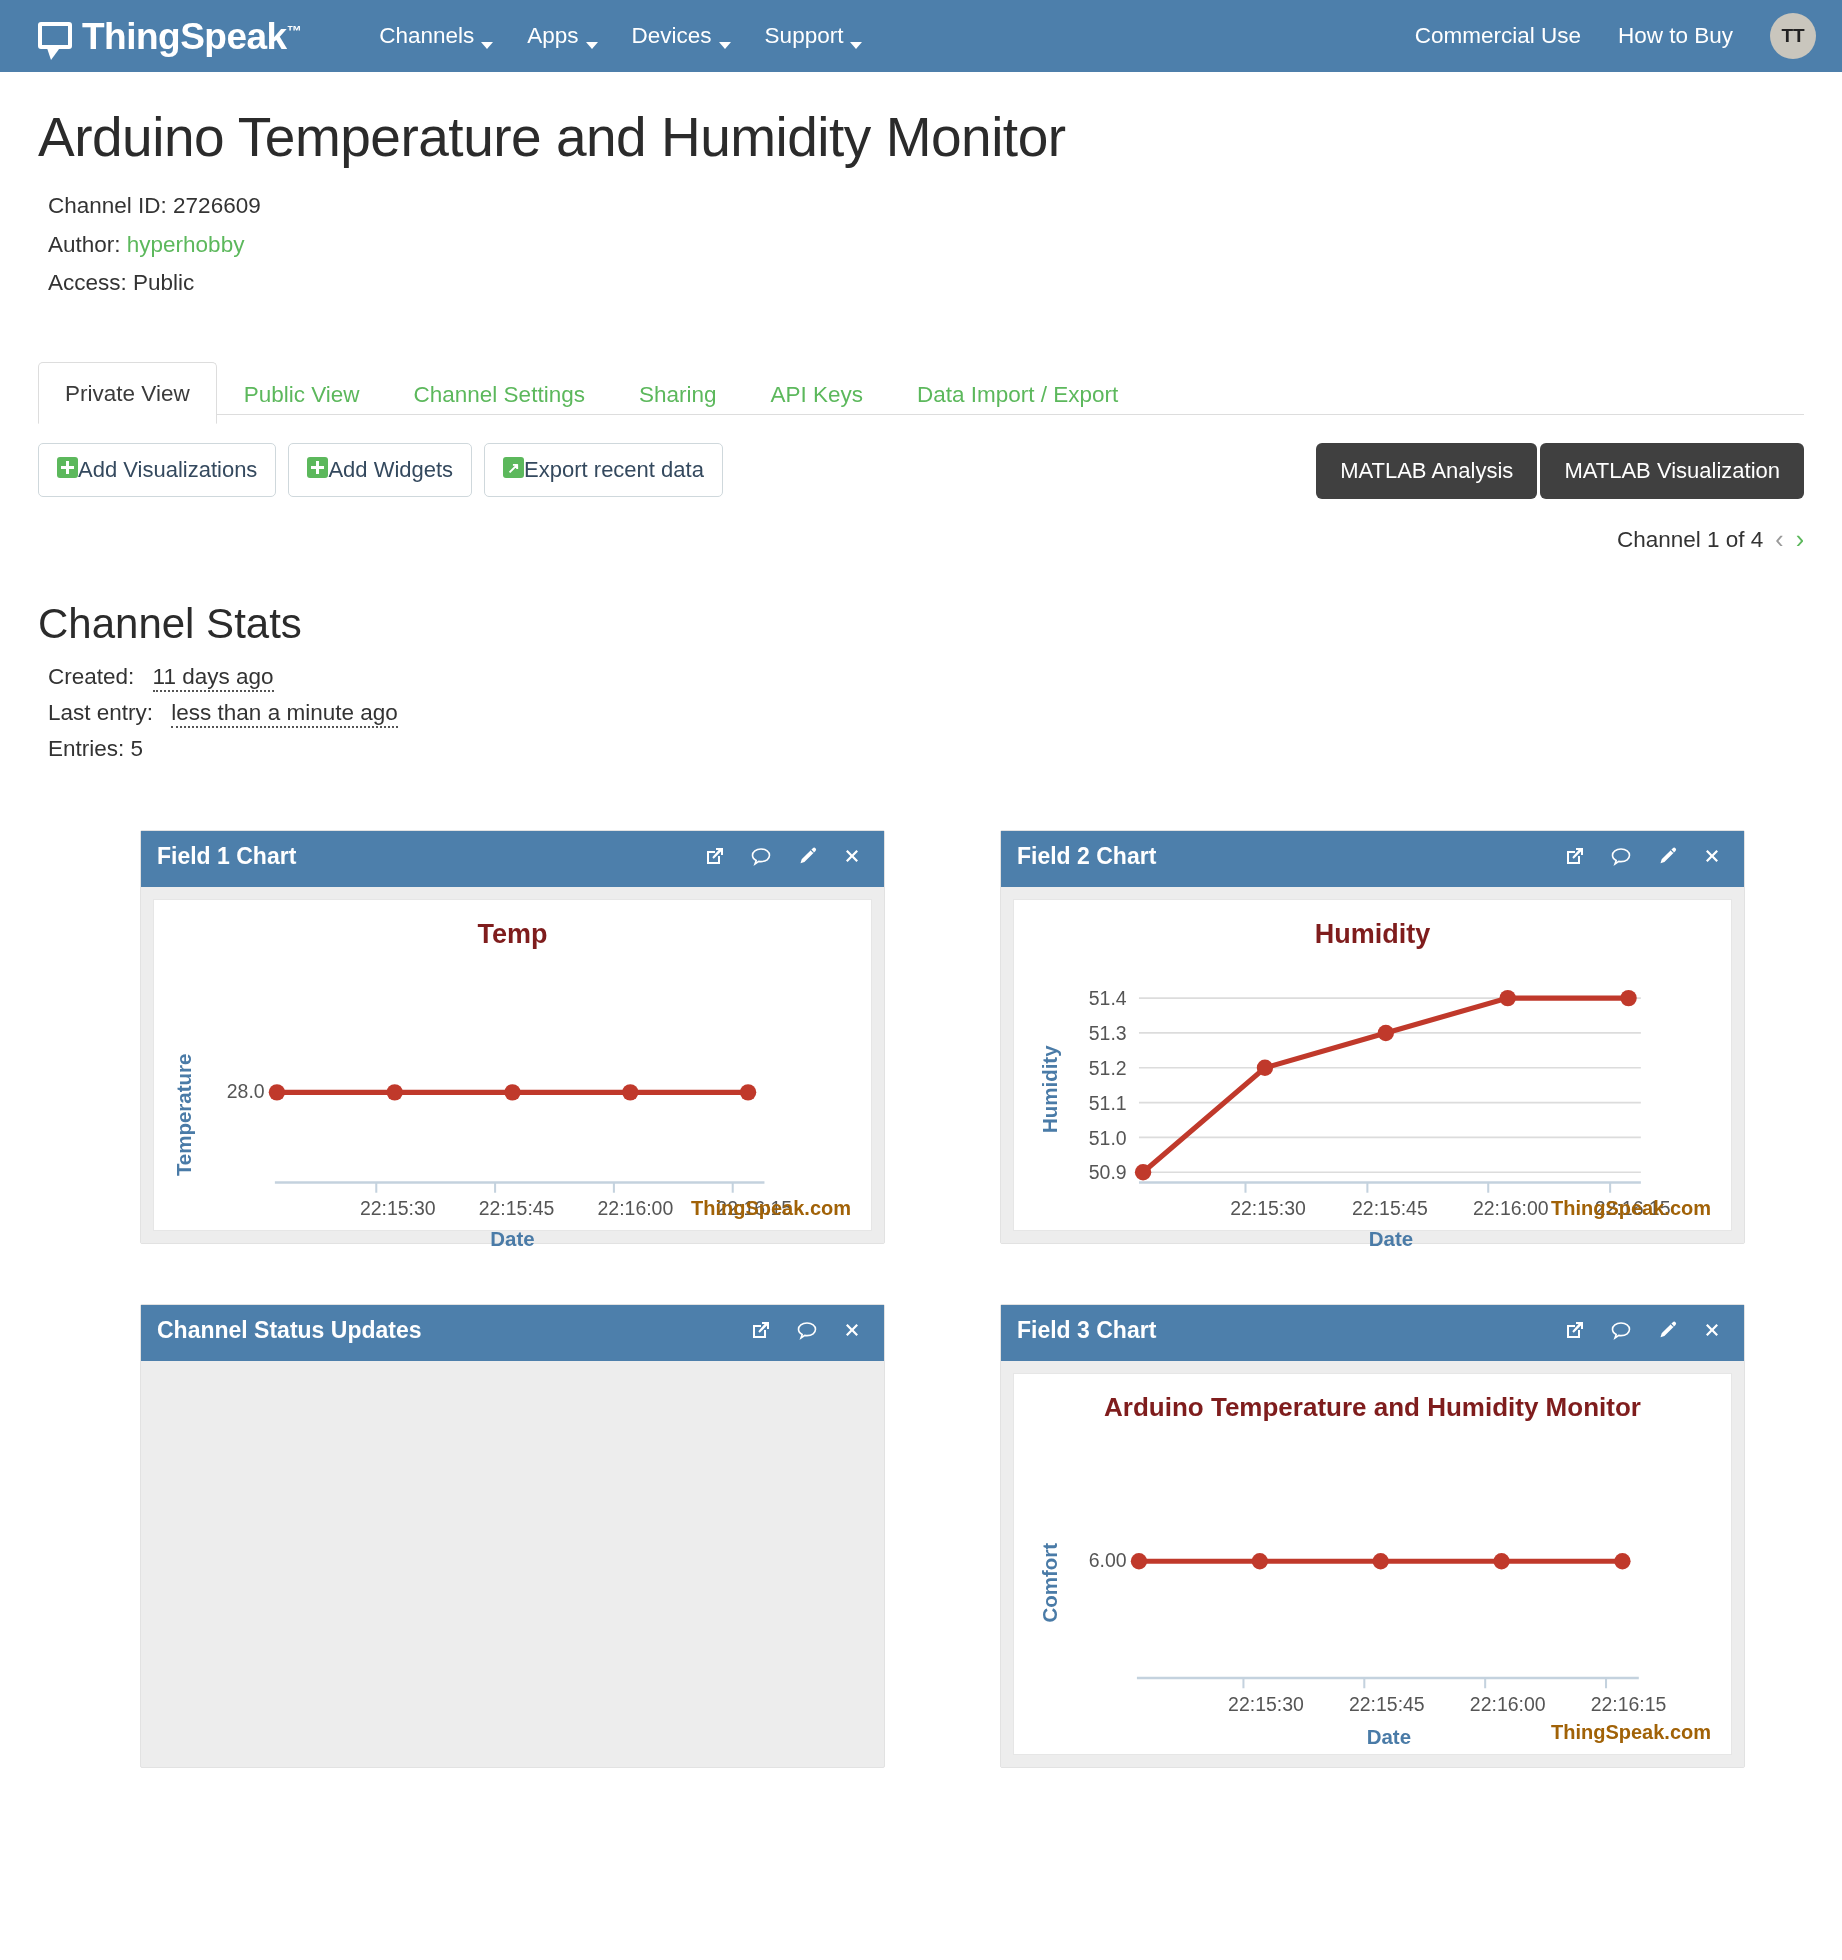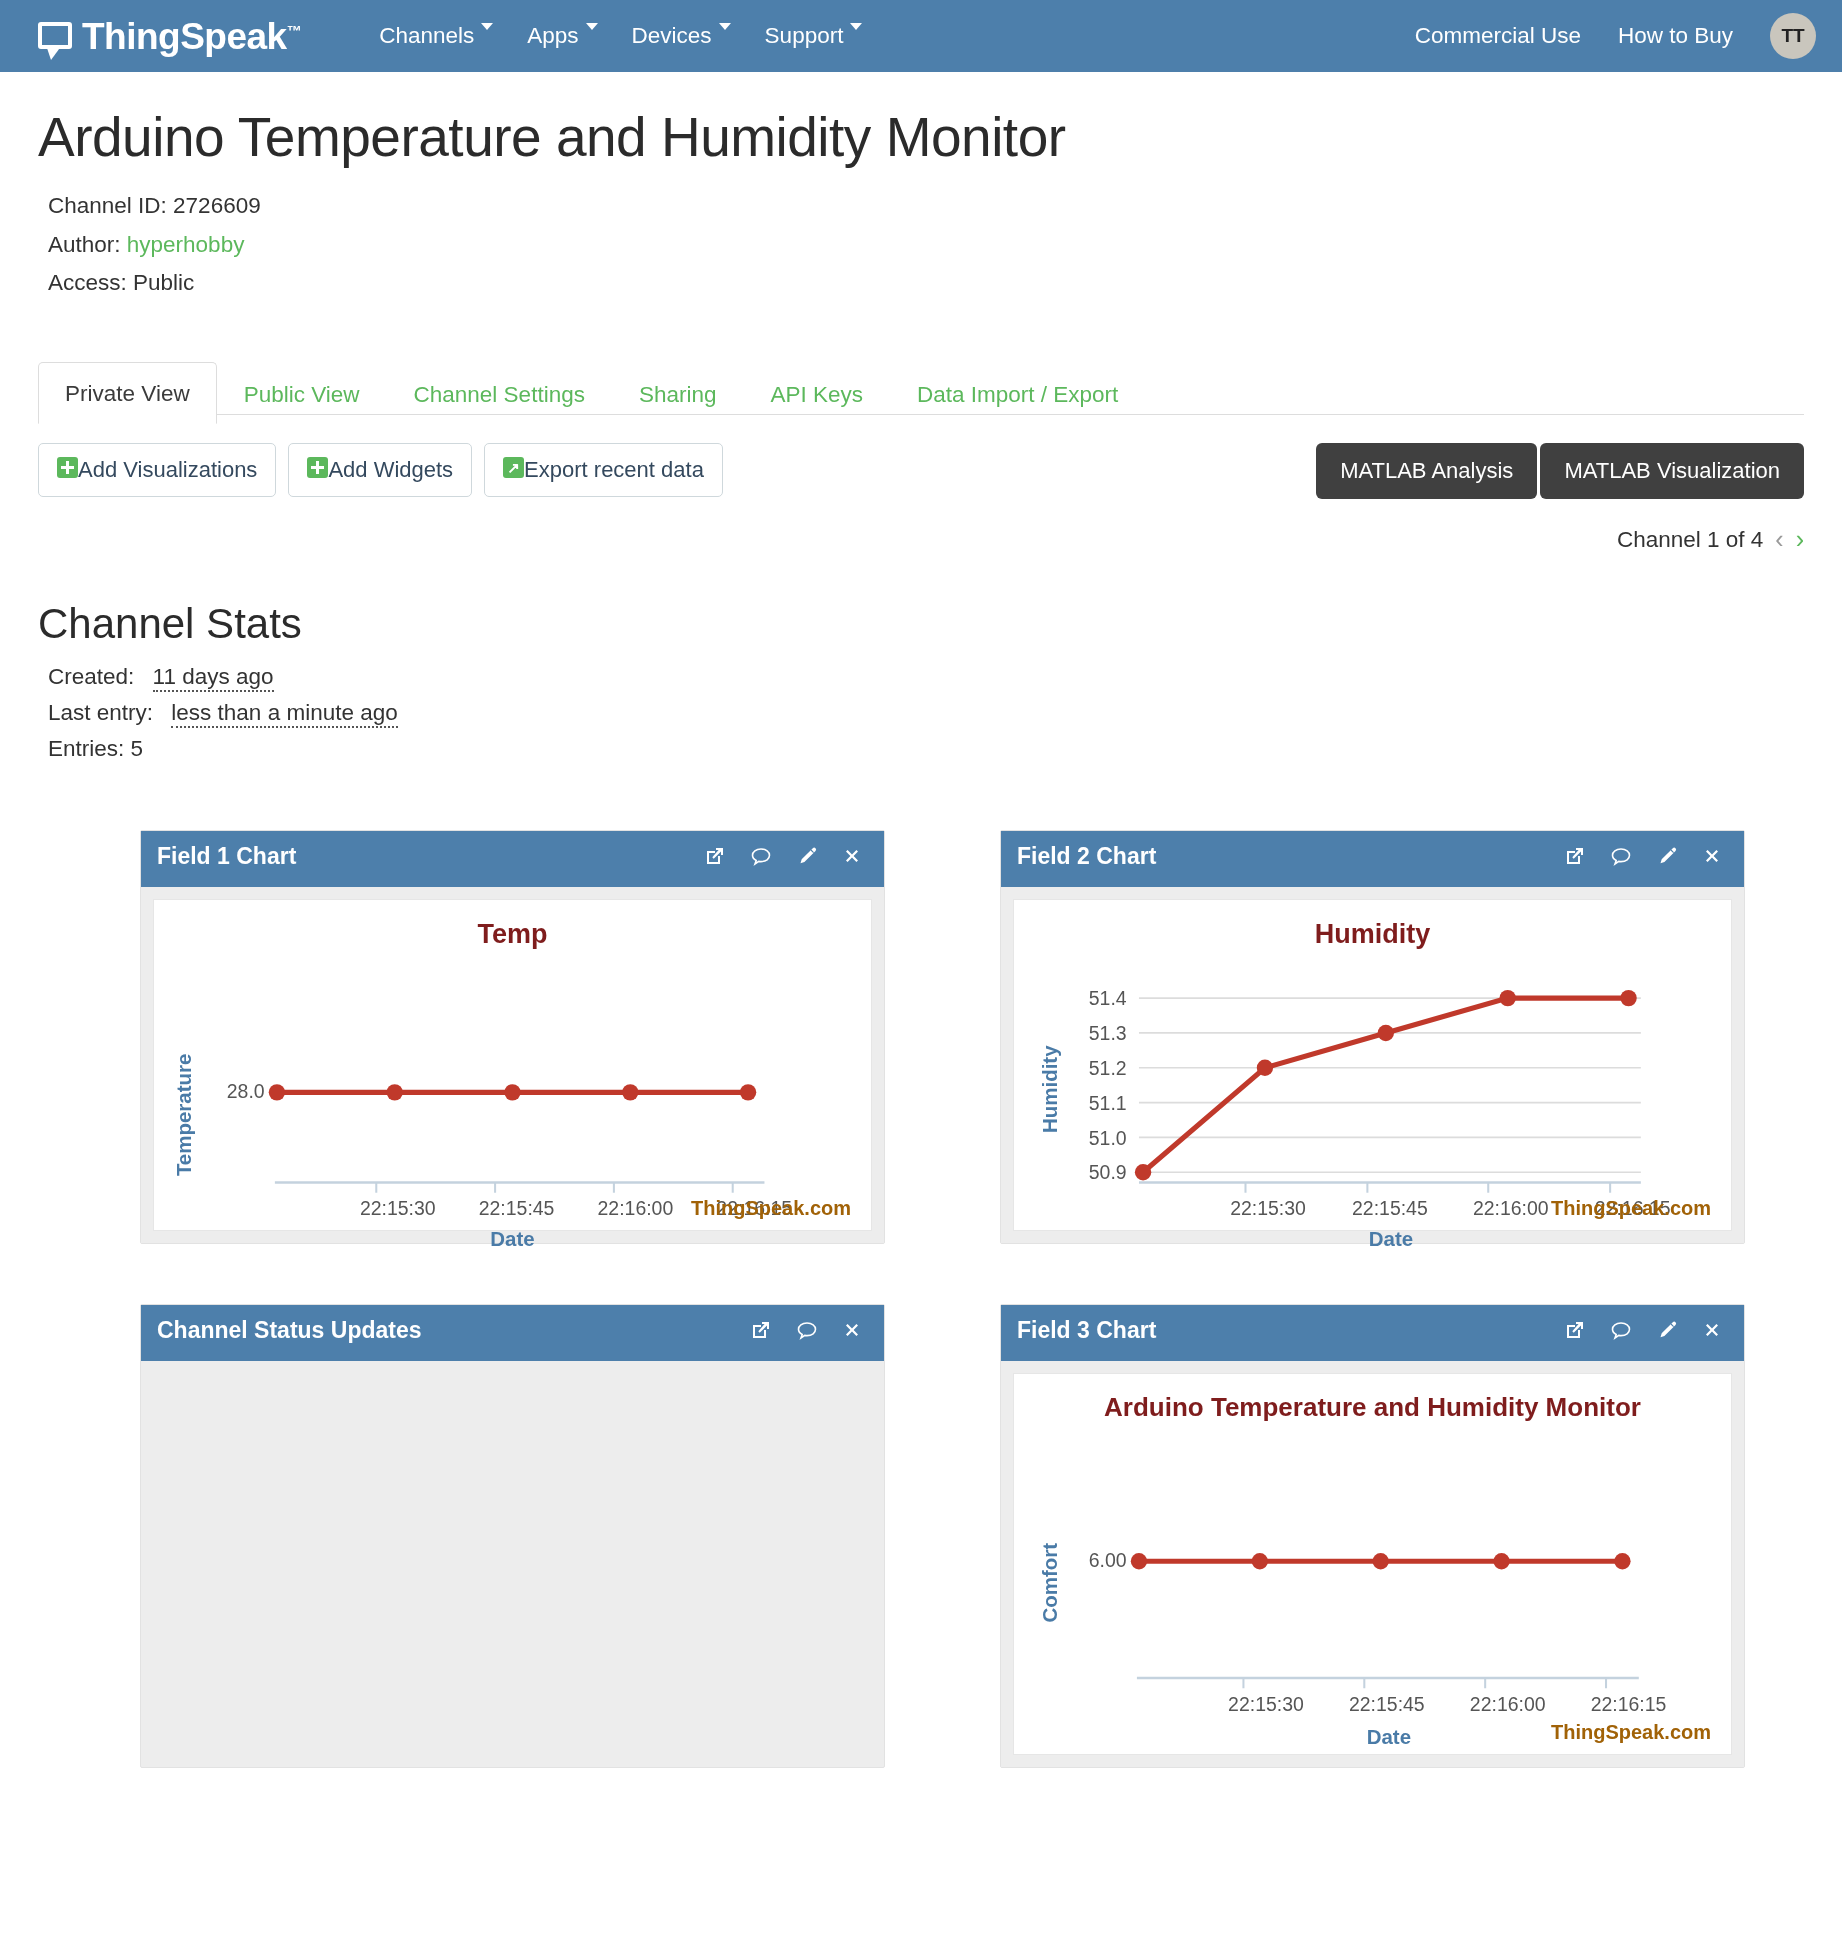--- a/index.html
+++ b/index.html
@@ -44,21 +44,21 @@
     letter-spacing: -0.5px;
     line-height: 1;
   }
   .brand-tm { font-size: 15px; vertical-align: super; font-weight: bold; }
 
   .nav-menu { display: flex; align-items: center; gap: 34px; }
   .nav-item {
     font-size: 22.5px;
     color: #ffffff;
     display: flex;
-    align-items: flex-start;
+    align-items: flex-end;
     gap: 7px;
     cursor: pointer;
     white-space: nowrap;
   }
   .caret {
     width: 0; height: 0;
     border-left: 6px solid transparent;
     border-right: 6px solid transparent;
     border-top: 7px solid #ffffff;
     display: inline-block;

